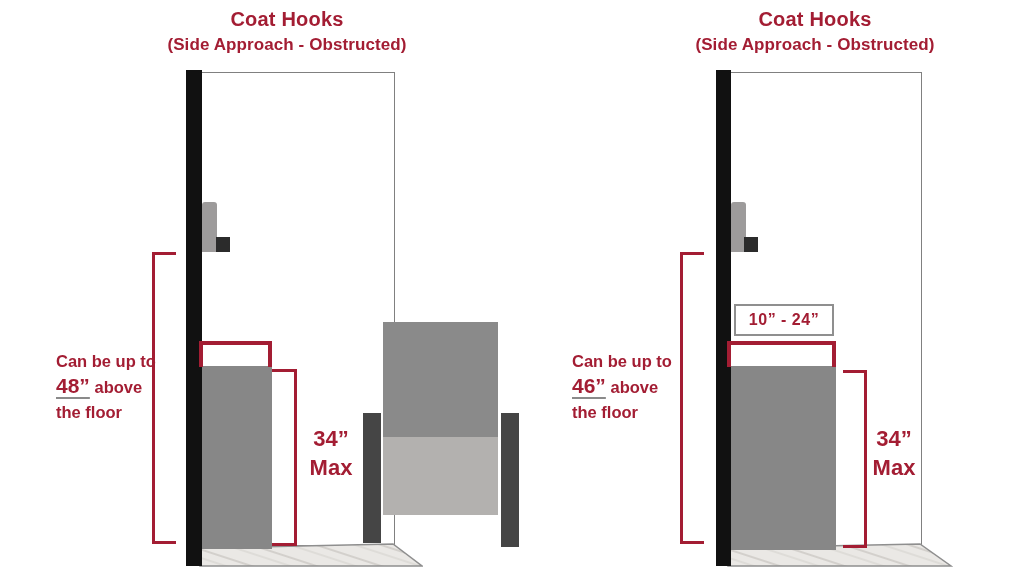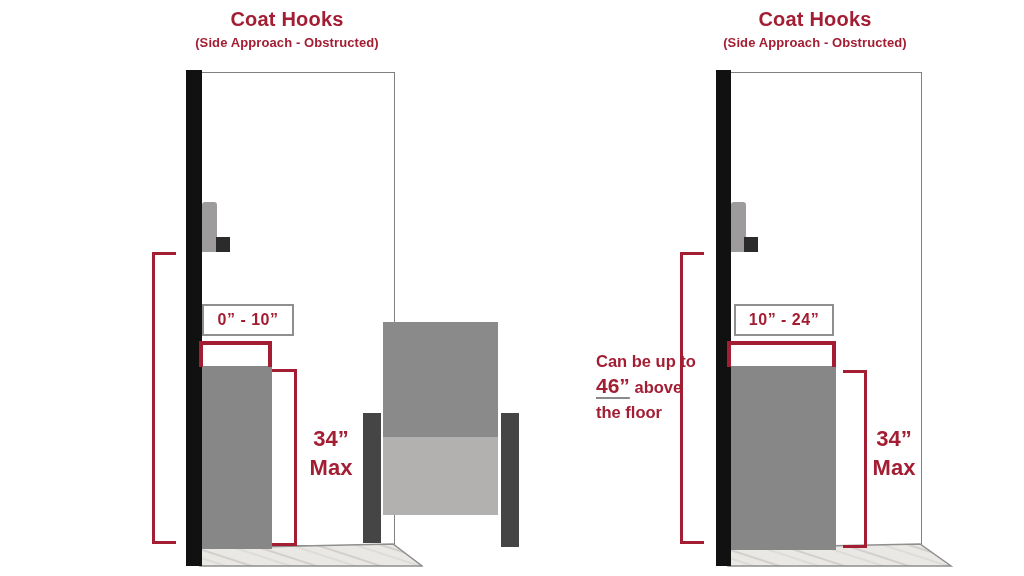--- a/index.html
+++ b/index.html
@@ -14,21 +14,21 @@
 
   .abs{position:absolute;box-sizing:border-box;}
 
   
   .title{
     left:107px;top:8px;width:360px;text-align:center;
     color:var(--accent-red,#A31D33);font-weight:bold;font-size:20px;letter-spacing:.2px;
   }
   .subtitle{
     left:107px;top:35px;width:360px;text-align:center;
-    color:var(--accent-red,#A31D33);font-weight:bold;font-size:13px;letter-spacing:.1px;
+    color:var(--accent-red,#A31D33);font-weight:bold;font-size:17px;letter-spacing:.1px;
   }
 
   
   .room-outline{top:72px;border:1.5px solid var(--outline-gray,#808080);background:transparent;z-index:1;}
   #panel-left  .room-outline{left:200px;width:195px;height:474px;}
   #panel-right .room-outline{left:200px;width:194px;height:474px;}
 
   .wall{top:70px;height:496px;background:var(--wall-black,#111);z-index:6;}
   #panel-left  .wall{left:186px;width:16px;}
   #panel-right .wall{left:188px;width:15px;}
@@ -63,21 +63,21 @@
   
   .reach-label{top:304px;height:32px;background:#ffffff;border:2px solid var(--label-border-gray,#8F8F8F);
     color:var(--accent-red,#A31D33);font-weight:bold;font-size:16px;
     display:flex;align-items:center;justify-content:center;z-index:8;letter-spacing:.5px;}
   #panel-left  .reach-label{left:202px;width:92px;}
   #panel-right .reach-label{left:206px;width:100px;}
 
   .height-note{top:350px;width:104px;color:var(--accent-red,#A31D33);
     font-weight:bold;font-size:16.5px;line-height:1.35;z-index:8;}
   #panel-left  .height-note{left:56px;}
-  #panel-right .height-note{left:68px;}
+  #panel-right .height-note{left:44px;}
   .height-note .big-num{font-size:21px;text-decoration:underline;
     text-decoration-color:#8a8a8a;text-decoration-thickness:1.5px;text-underline-offset:4px;}
 
   .max-label{top:425px;width:56px;text-align:center;color:var(--accent-red,#A31D33);
     font-weight:bold;font-size:22px;line-height:1.3;z-index:8;}
   #panel-left  .max-label{left:303px;}
   #panel-right .max-label{left:338px;}
 
   
   .floor{top:543px;z-index:2;}
@@ -119,22 +119,26 @@
   <div class="abs wc-wheel right"></div>
 
   <div class="abs height-bracket"></div>
   <div class="abs max-bracket"></div>
 
   <div class="abs wall"></div>
   <div class="abs hook-bar"></div>
   <div class="abs hook-nub"></div>
 
   <div class="abs reach-bracket"></div>
-  <div class="abs reach-label">0” - 10”</div>
 
+  <div class="abs height-note">
+    <span>Can be up to</span>
+    <span class="big-num">48”</span>
+    <span>above the floor</span>
+  </div>
 
   <div class="abs max-label">
     <div>34”</div>
     <div>Max</div>
   </div>
 </div>
 
 <div class="panel" id="panel-right">
   <div class="abs title">Coat Hooks</div>
   <div class="abs subtitle">(Side Approach - Obstructed)</div>

